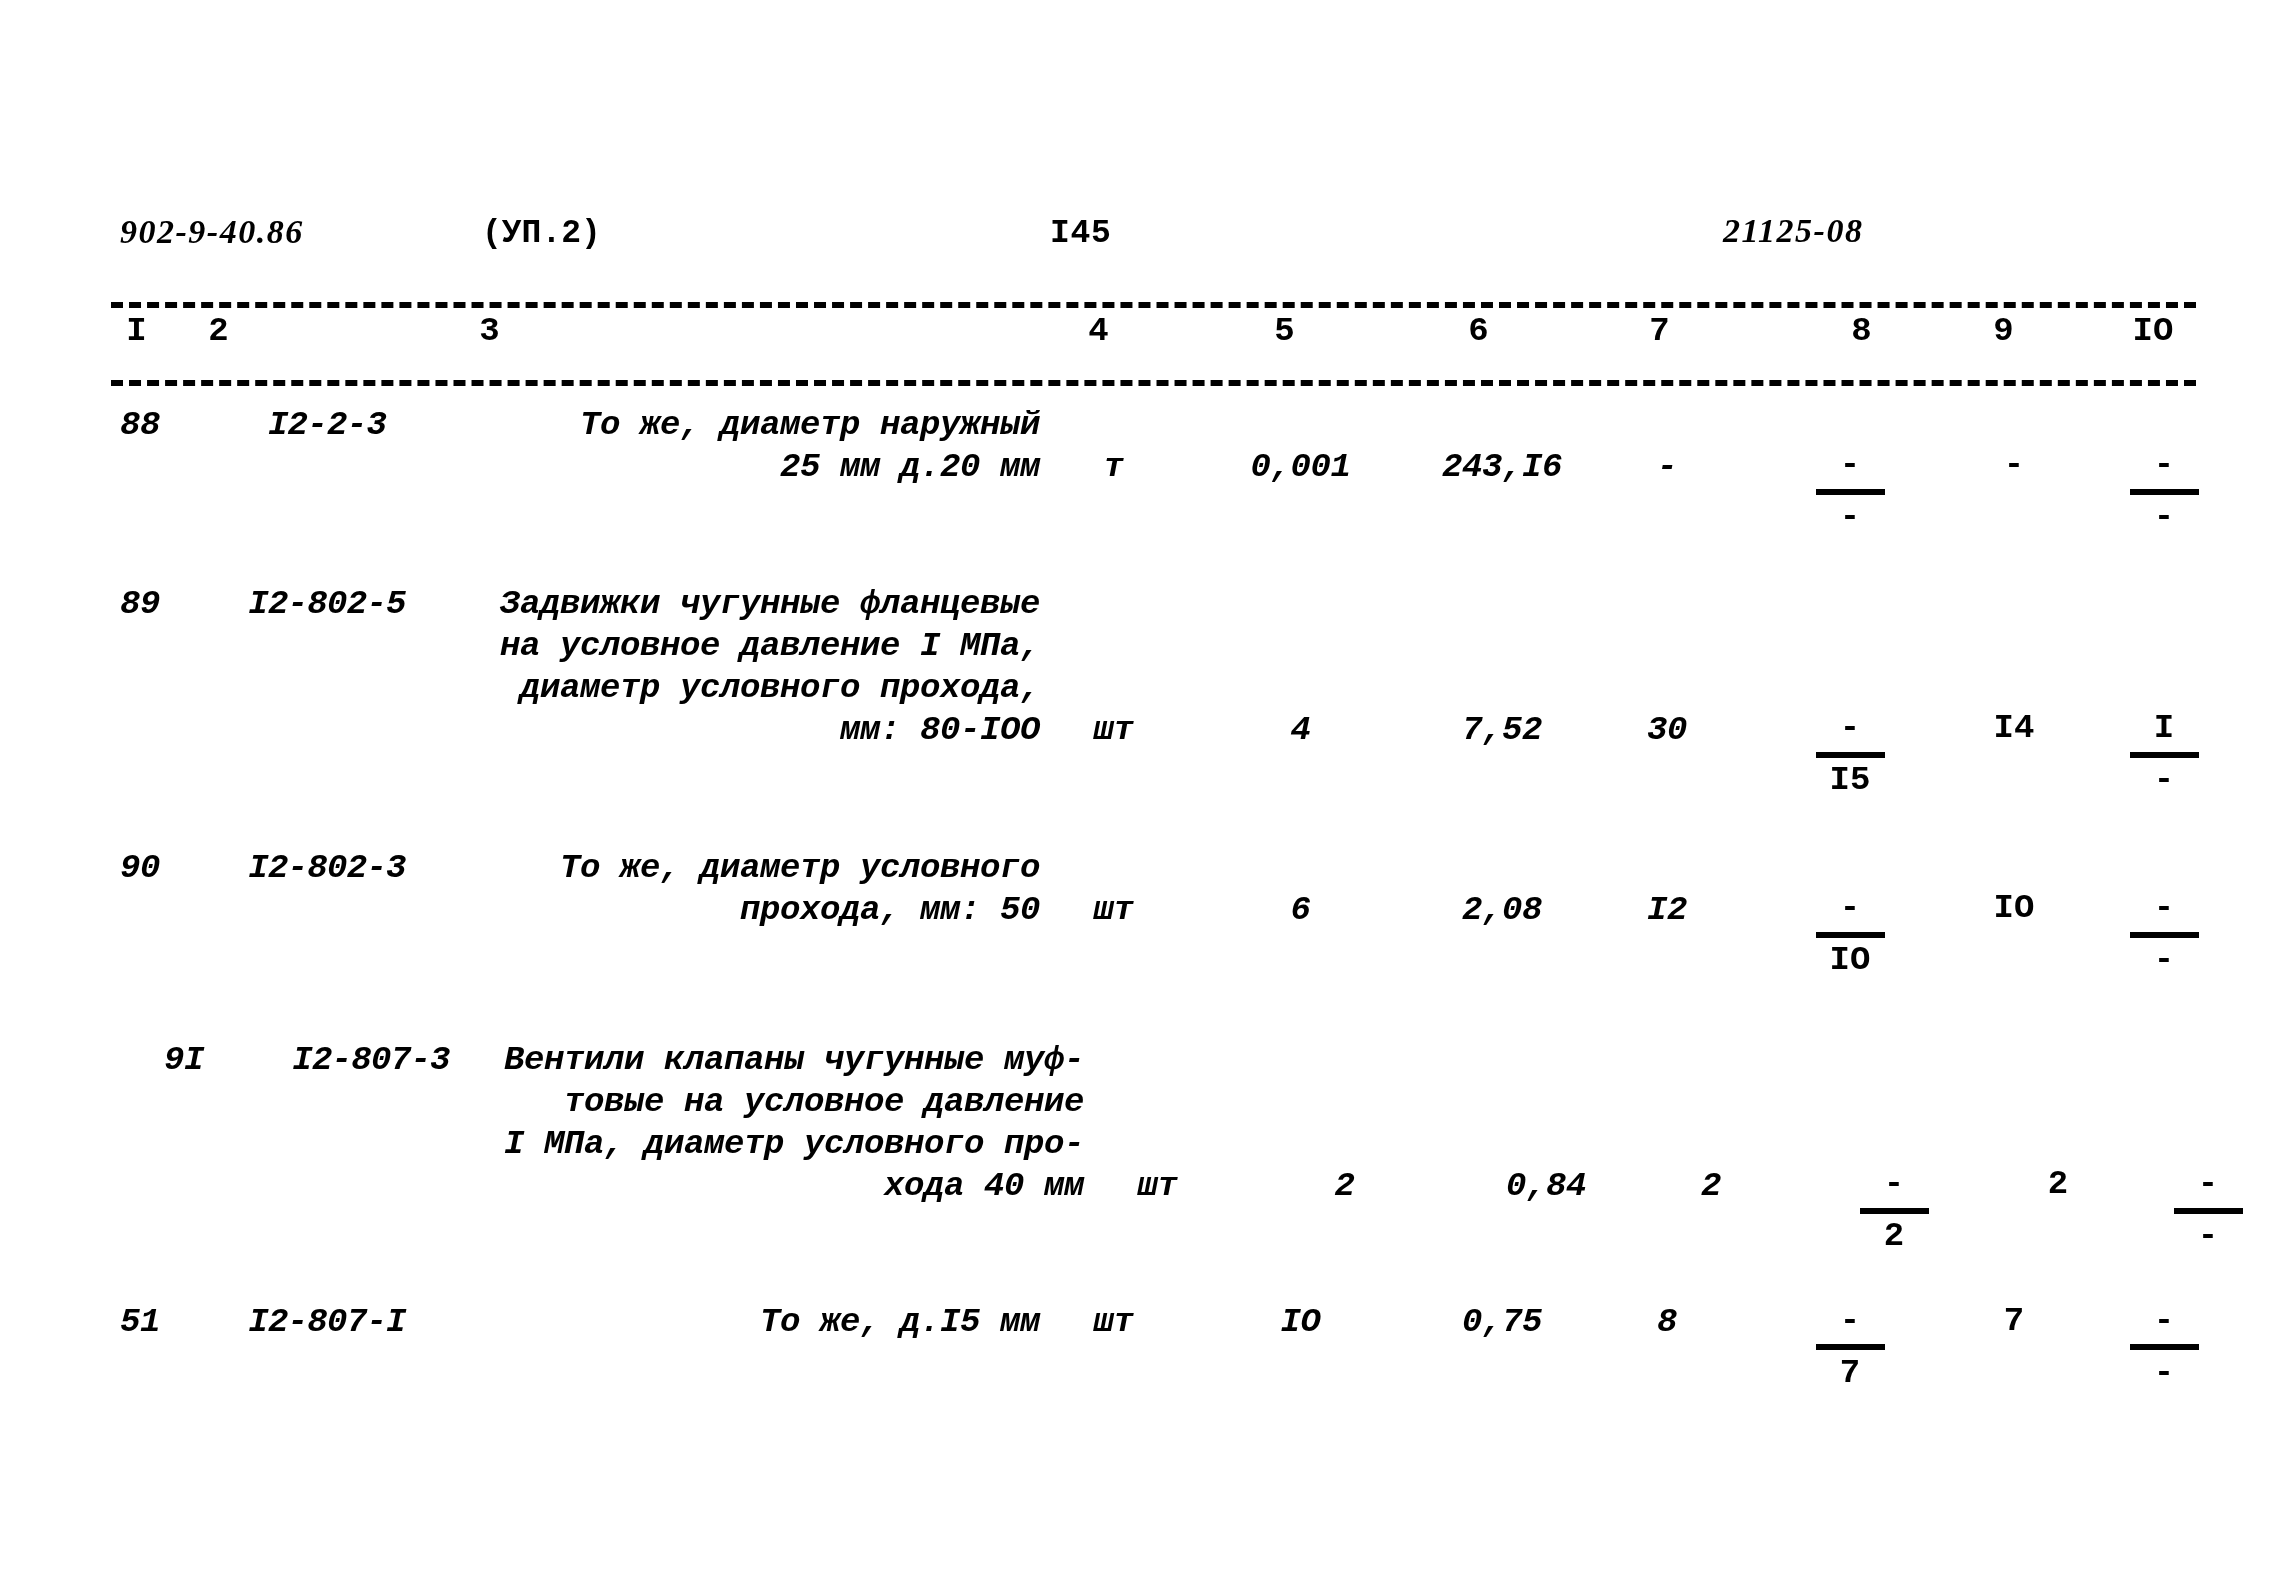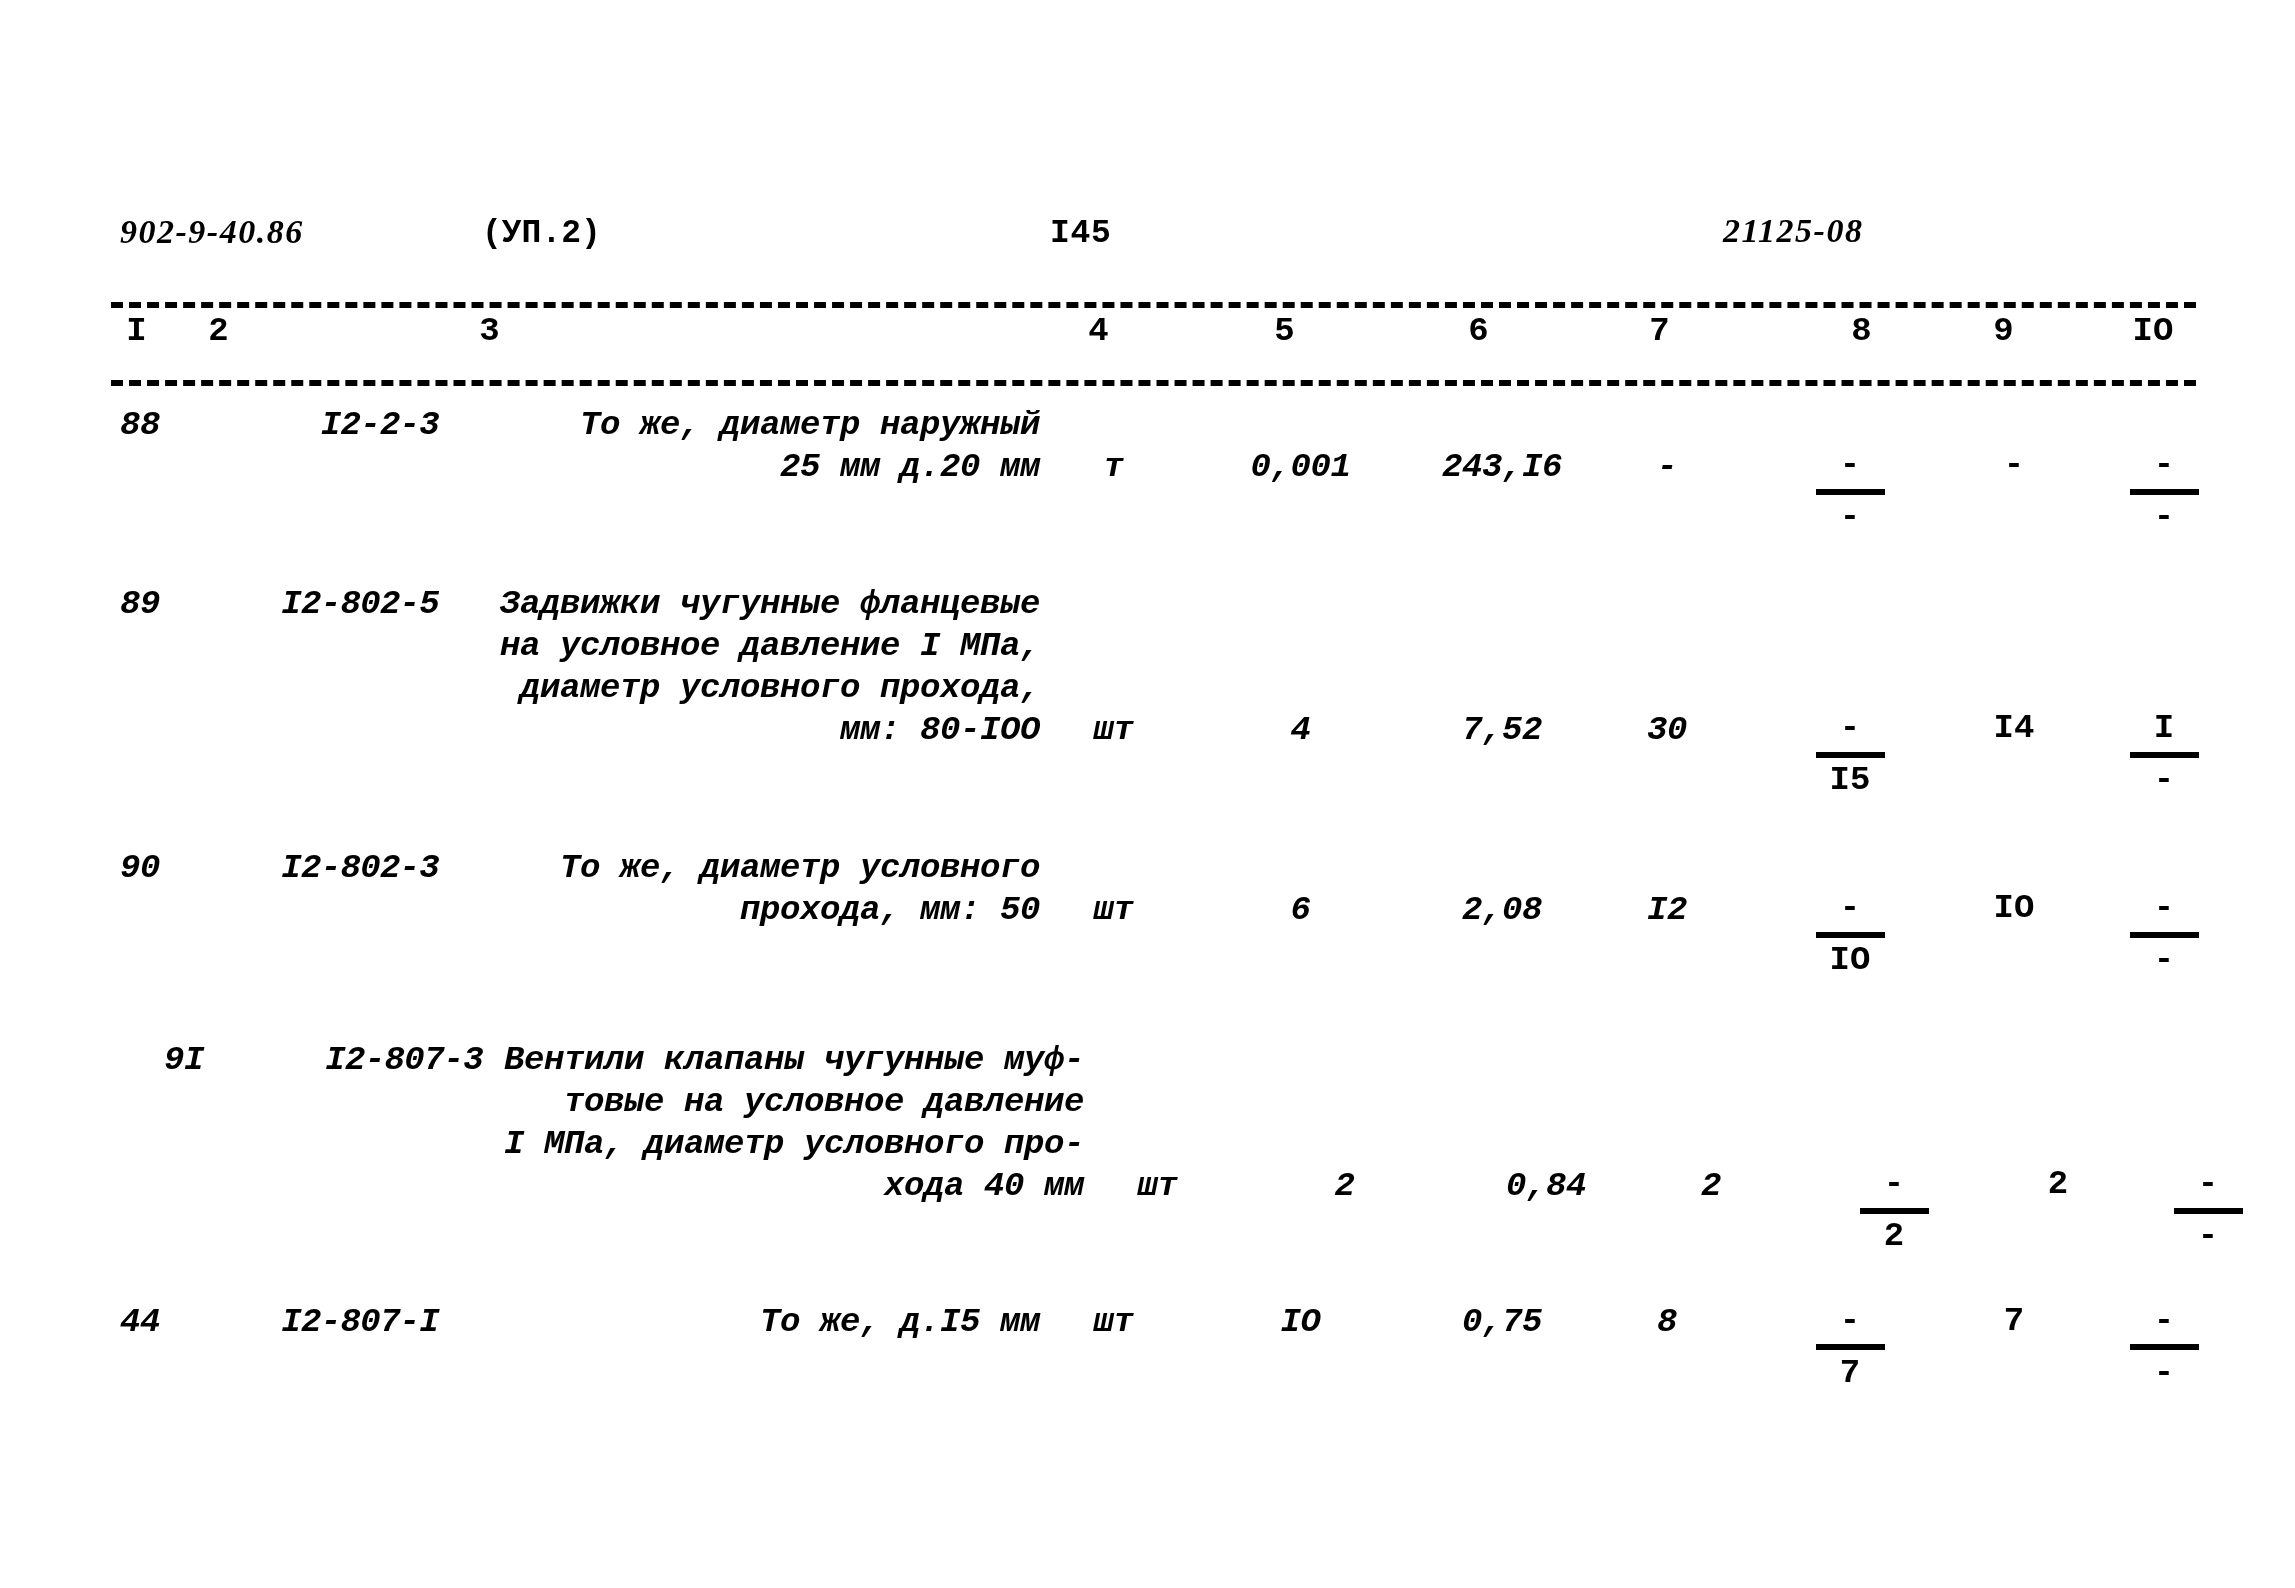--- a/index.html
+++ b/index.html
@@ -119,21 +119,21 @@
     position: absolute;
     white-space: pre;
     font-family: "Liberation Mono", "DejaVu Sans Mono", monospace;
     font-weight: 700;
     font-size: 34px;
     line-height: 42px;
     letter-spacing: -0.4px;
     font-style: italic;
   }
   .c-num   { left: 120px;  width: 82px; text-align: left; }
-  .c-code  { left: 215px;  width: 224px; text-align: right; letter-spacing: -0.7px; }
+  .c-code  { left: 215px;  width: 224px; text-align: center; letter-spacing: -0.7px; }
   .c-desc  { left: 420px;  width: 620px; text-align: right; letter-spacing: -0.4px; }
   .c-unit  { left: 1061px; width: 105px; text-align: center; }
   .c-qty   { left: 1226px; width: 149px; text-align: center; }
   .c-mass  { left: 1420px; width: 164px; text-align: center; }
   .c-col7  { left: 1607px; width: 120px; text-align: center; }
 
   
   .frac {
     position: absolute;
     width: 112px;
@@ -290,21 +290,21 @@
 
       </span>
       <span class="frac f10" style="top:127px;">
         <span class="numer">-</span>
         <span class="bar"></span>
         <span class="denom">-</span>
       </span>
     </div>
 
     <div class="row" style="top:897px;height:149px;">
-      <span class="cell c-num">44</span>
+      <span class="cell c-num">51</span>
       <span class="cell c-code">I2-807-I</span>
       <span class="cell c-desc">То же, д.I5 мм</span>
       <span class="cell c-unit" style="top:0px;">шт</span>
       <span class="cell c-qty" style="top:0px;">IO</span>
       <span class="cell c-mass" style="top:0px;">0,75</span>
       <span class="cell c-col7" style="top:0px;">8</span>
       <span class="frac f8" style="top:1.5px;">
         <span class="numer">-</span>
         <span class="bar"></span>
         <span class="denom">7</span>

